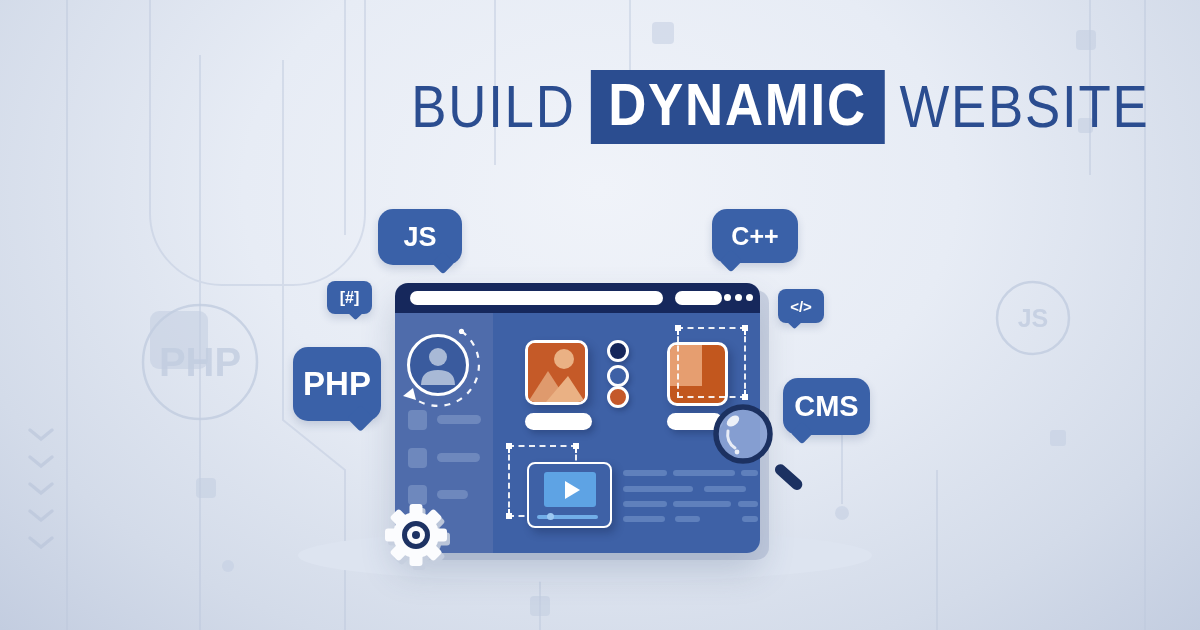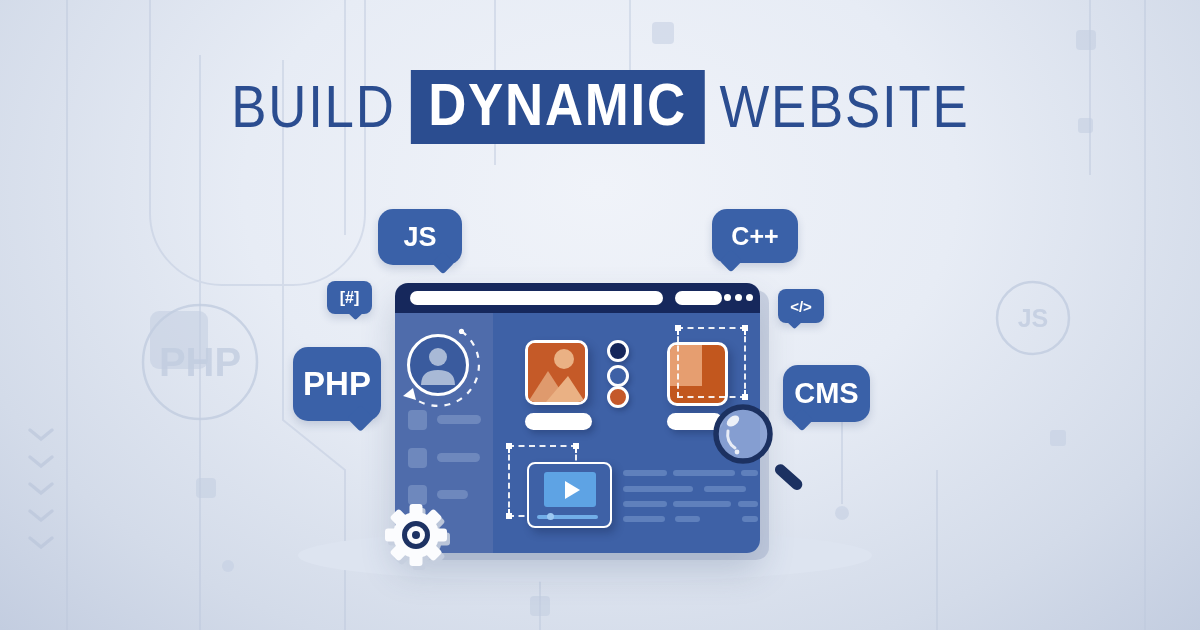--- a/index.html
+++ b/index.html
@@ -2,21 +2,21 @@
 <html><head>
 <meta charset="utf-8">
 <style>
   html,body{margin:0;padding:0;background:#dfe5f0;}
   body{width:1200px;height:630px;overflow:hidden;font-family:"Liberation Sans","DejaVu Sans",sans-serif;}
   .canvas{position:relative;width:1200px;height:630px;overflow:hidden;
     background:radial-gradient(ellipse at 50% 30%, #f0f3f9 0%, #e7ecf5 42%, #d3dbe9 78%, #c3cde0 100%);}
   .bg-deco{position:absolute;left:0;top:0;z-index:0;}
 
   
-  .title-row{position:absolute;left:0;top:70px;width:1200px;display:flex;justify-content:center;z-index:7;}
+  .title-row{position:absolute;left:0;top:70px;width:1200px;display:flex;justify-content:flex-end;z-index:7;}
   .title-inner{display:flex;align-items:center;gap:17px;transform:scaleX(.88);}
   .t-word{font-size:60px;font-weight:400;color:#2b4d90;letter-spacing:2px;line-height:1;}
   .t-highlight{font-size:60px;font-weight:700;color:#ffffff;background:#2b4d90;
     padding:5px 20px 9px 20px;letter-spacing:2px;line-height:1;}
 
   
   .bubble{position:absolute;background:#3a61a8;color:#fff;display:flex;align-items:center;justify-content:center;
     font-weight:700;z-index:7;box-shadow:0 4px 8px rgba(40,60,110,.18);}
   .bubble::after{content:"";position:absolute;background:#3a61a8;transform:rotate(45deg);z-index:-1;border-radius:3px;}
   .b-lg{border-radius:15px;}
@@ -26,21 +26,21 @@
   .tail-br::after{right:11px;}
   .tail-bl::after{left:11px;}
   .tail-bc::after{left:calc(50% - 8px);}
   .bubble-js{left:378px;top:209px;width:84px;height:56px;font-size:27px;}
   .bubble-html{left:538px;top:211px;width:86px;height:54px;font-size:25px;}
   .bubble-cpp{left:712px;top:209px;width:86px;height:54px;font-size:25px;}
   .bubble-hash{left:327px;top:281px;width:45px;height:33px;font-size:16px;}
   .bubble-code{left:778px;top:289px;width:46px;height:34px;font-size:15px;}
   .bubble-php{left:293px;top:347px;width:88px;height:74px;font-size:33px;}
   .bubble-php::after{width:19px;height:19px;bottom:-7px;}
-  .bubble-cms{left:783px;top:365px;width:87px;height:57px;font-size:29px;}
+  .bubble-cms{left:783px;top:378px;width:87px;height:57px;font-size:29px;}
 
   
   .ground{position:absolute;left:298px;top:529px;width:574px;height:53px;border-radius:50%;
     background:#dde4f0;z-index:1;}
 
   
   .browser{position:absolute;left:395px;top:283px;width:365px;height:270px;border-radius:13px;z-index:2;
     box-shadow:9px 7px 0 rgba(141,156,186,.35), 0 18px 34px rgba(60,80,120,.22);}
   .topbar{position:relative;height:30px;background:#16285c;border-radius:13px 13px 0 0;}
   .addr{position:absolute;left:15px;top:8px;width:253px;height:14px;border-radius:7px;background:#fff;}

